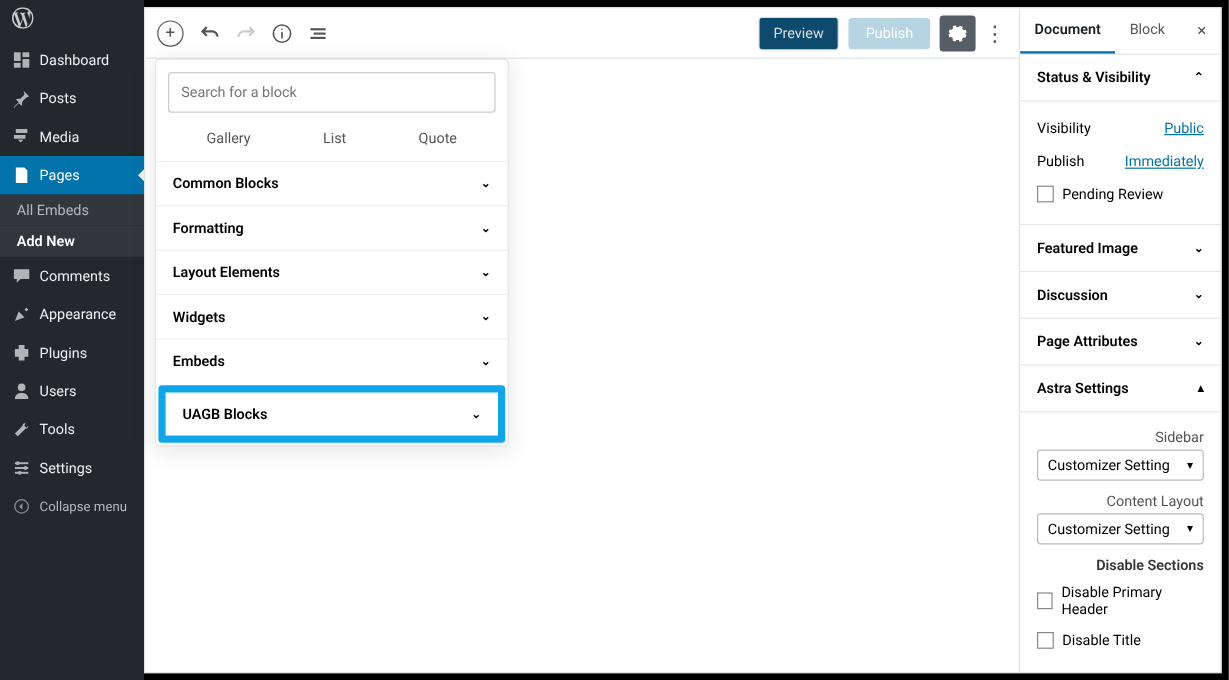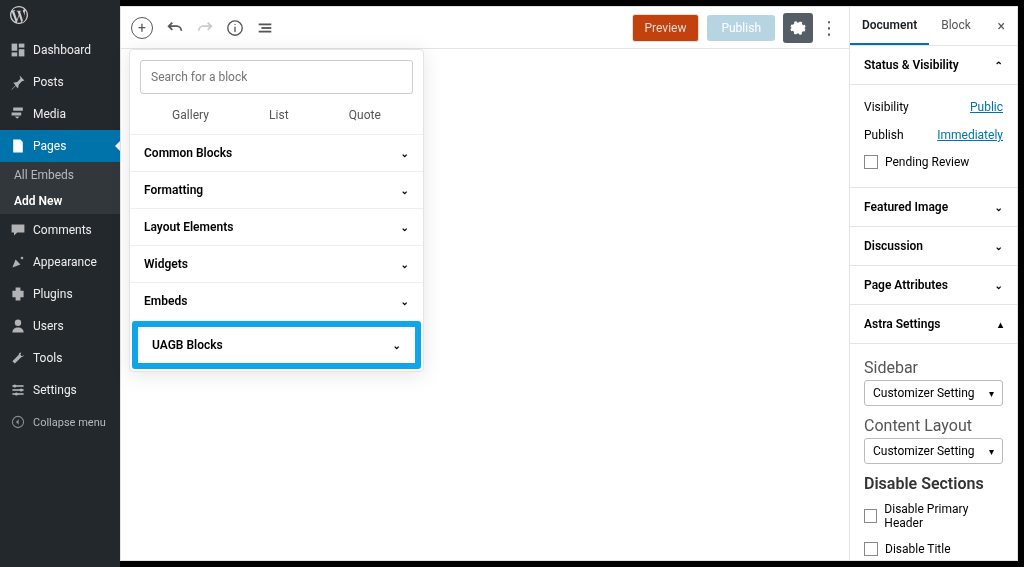--- a/index.html
+++ b/index.html
@@ -13,21 +13,21 @@
 .side-item.current .side-icon { opacity: 1; }
 .subitem { padding: 6px 10px 6px 14px; color: #b4b9be; font-size: 12px; cursor: pointer; background: #32373c; }
 .subitem.active { color: #fff; font-weight: 600; }
 .collapse-menu { padding: 8px 10px; color: #b4b9be; border: none; display: flex; align-items: center; gap: 7px; background: none; cursor: pointer; font-size: 11px; }
 .editor-frame { flex: 1; background: #fff; margin: 6px 6px 6px 0; border: 1px solid #e2e4e7; display: flex; position: relative; }
 .editor-main { flex: 1; display: flex; flex-direction: column; }
 .topbar { height: 42px; border-bottom: 1px solid #e2e4e7; display: flex; align-items: center; padding: 0 10px; gap: 2px; }
 .top-btn { width: 28px; height: 28px; display: flex; align-items: center; justify-content: center; border: none; background: none; cursor: pointer; color: #555; border-radius: 3px; }
 .top-btn.circled { border: 1.5px solid #555; border-radius: 50%; width: 22px; height: 22px; font-size: 14px; margin-right: 6px; }
 .top-spacer { flex: 1; }
-.top-preview { padding: 6px 12px; border: 1px solid #ddd; background: #c2410c; color: #ddd; border-radius: 3px; font-size: 12px; margin-right: 6px; }
+.top-preview { padding: 6px 12px; border: 1px solid #ddd; background: #0c4a6e; color: #ddd; border-radius: 3px; font-size: 12px; margin-right: 6px; }
 .top-publish { padding: 6px 14px; background: #b7d4e3; color: #fff; border: none; border-radius: 3px; font-size: 12px; margin-right: 6px; }
 .top-gear { width: 30px; height: 30px; background: #555d66; color: #fff; border: none; border-radius: 3px; display: flex; align-items: center; justify-content: center; cursor: pointer; margin-right: 4px; }
 .top-more { width: 20px; height: 30px; background: none; border: none; cursor: pointer; color: #555; font-size: 18px; }
 .canvas { flex: 1; position: relative; }
 .inserter-popover { position: absolute; left: 8px; top: 0; width: 295px; background: #fff; border: 1px solid #e2e4e7; box-shadow: 0 3px 20px rgba(0,0,0,0.1); border-radius: 4px; }
 .search-wrap { padding: 10px; }
 .search-input { width: 100%; padding: 9px 10px; border: 1px solid #ccc; border-radius: 3px; font-size: 12px; }
 .tab-row { display: flex; justify-content: space-around; padding: 0 12px 8px; font-size: 12px; color: #555; }
 .tab-item { padding: 4px 8px; cursor: pointer; }
 .scroll-area { max-height: 250px; overflow-y: auto; position: relative; }
@@ -39,21 +39,21 @@
 .right-tabs { display: flex; border-bottom: 1px solid #e2e4e7; }
 .rtab { padding: 11px 12px; cursor: pointer; color: #555; font-size: 12px; }
 .rtab.active { border-bottom: 2px solid #0073aa; color: #191e23; font-weight: 600; }
 .rtab-close { margin-left: auto; padding: 11px 12px; cursor: pointer; background: none; border: none; color: #555; font-size: 14px; }
 .panel-section { padding: 12px 14px; border-bottom: 1px solid #e2e4e7; display: flex; justify-content: space-between; align-items: center; cursor: pointer; font-weight: 600; }
 .panel-body { padding: 8px 14px 12px; border-bottom: 1px solid #e2e4e7; }
 .kv-row { display: flex; justify-content: space-between; align-items: center; padding: 7px 0; font-size: 12px; }
 .link-val { color: #0073aa; text-decoration: underline; cursor: pointer; }
 .chk-row { display: flex; align-items: center; gap: 7px; padding: 6px 0; font-size: 12px; }
 .chk { width: 14px; height: 14px; border: 1px solid #888; }
-.field-label { font-size: 16px; color: #555; padding: 6px 0 3px; }
+.field-label { font-size: 12px; color: #555; padding: 6px 0 3px; text-align: right; }
 .select-mock { border: 1px solid #bbb; border-radius: 3px; padding: 5px 8px; display: flex; justify-content: space-between; align-items: center; font-size: 12px; cursor: pointer; margin-bottom: 4px; }
 .chev { font-size: 10px; }
 </style>
 </head>
 <body>
 
 <div class="admin-sidebar">
   <div class="wp-logo">
     <svg width="18" height="18" viewBox="0 0 20 20" fill="currentColor">
         <path d="M10 0C4.5 0 0 4.5 0 10s4.5 10 10 10 10-4.5 10-10S15.5 0 10 0zM1.5 10c0-1.2.3-2.4.7-3.4l4 11C3.5 16.2 1.5 13.4 1.5 10zm8.5 8.5c-.8 0-1.6-.1-2.4-.3l2.5-7.4 2.6 7.2c-.9.3-1.8.5-2.7.5zm1.2-12.5c.5 0 1-.1 1-.1.5-.1.4-.7-.1-.7 0 0-1.4.1-2.3.1-.8 0-2.2-.1-2.2-.1-.5 0-.5.7-.1.7 0 0 .4.1.9.1l1.3 3.7L7.8 15l-3.2-9.4c.5 0 1-.1 1-.1.5-.1.4-.7-.1-.7 0 0-1.4.1-2.3.1h-.5C4.2 2.6 6.9 1.5 10 1.5c2.3 0 4.3.9 5.9 2.3h-.1c-.9 0-1.5.8-1.5 1.6 0 .7.4 1.3.9 2.1.3.6.7 1.4.7 2.5 0 .8-.3 1.7-.7 2.9l-.9 3-3.1-9.9zm6.1-.9c.7 1.4 1.2 3 1.2 4.9 0 3.9-2.1 7.2-5.2 8.5l2.6-7.5c.5-1.2.6-2.2.6-3.1 0-.3 0-.6-.1-.9.3-.6.6-1.3.9-1.9z"></path>

